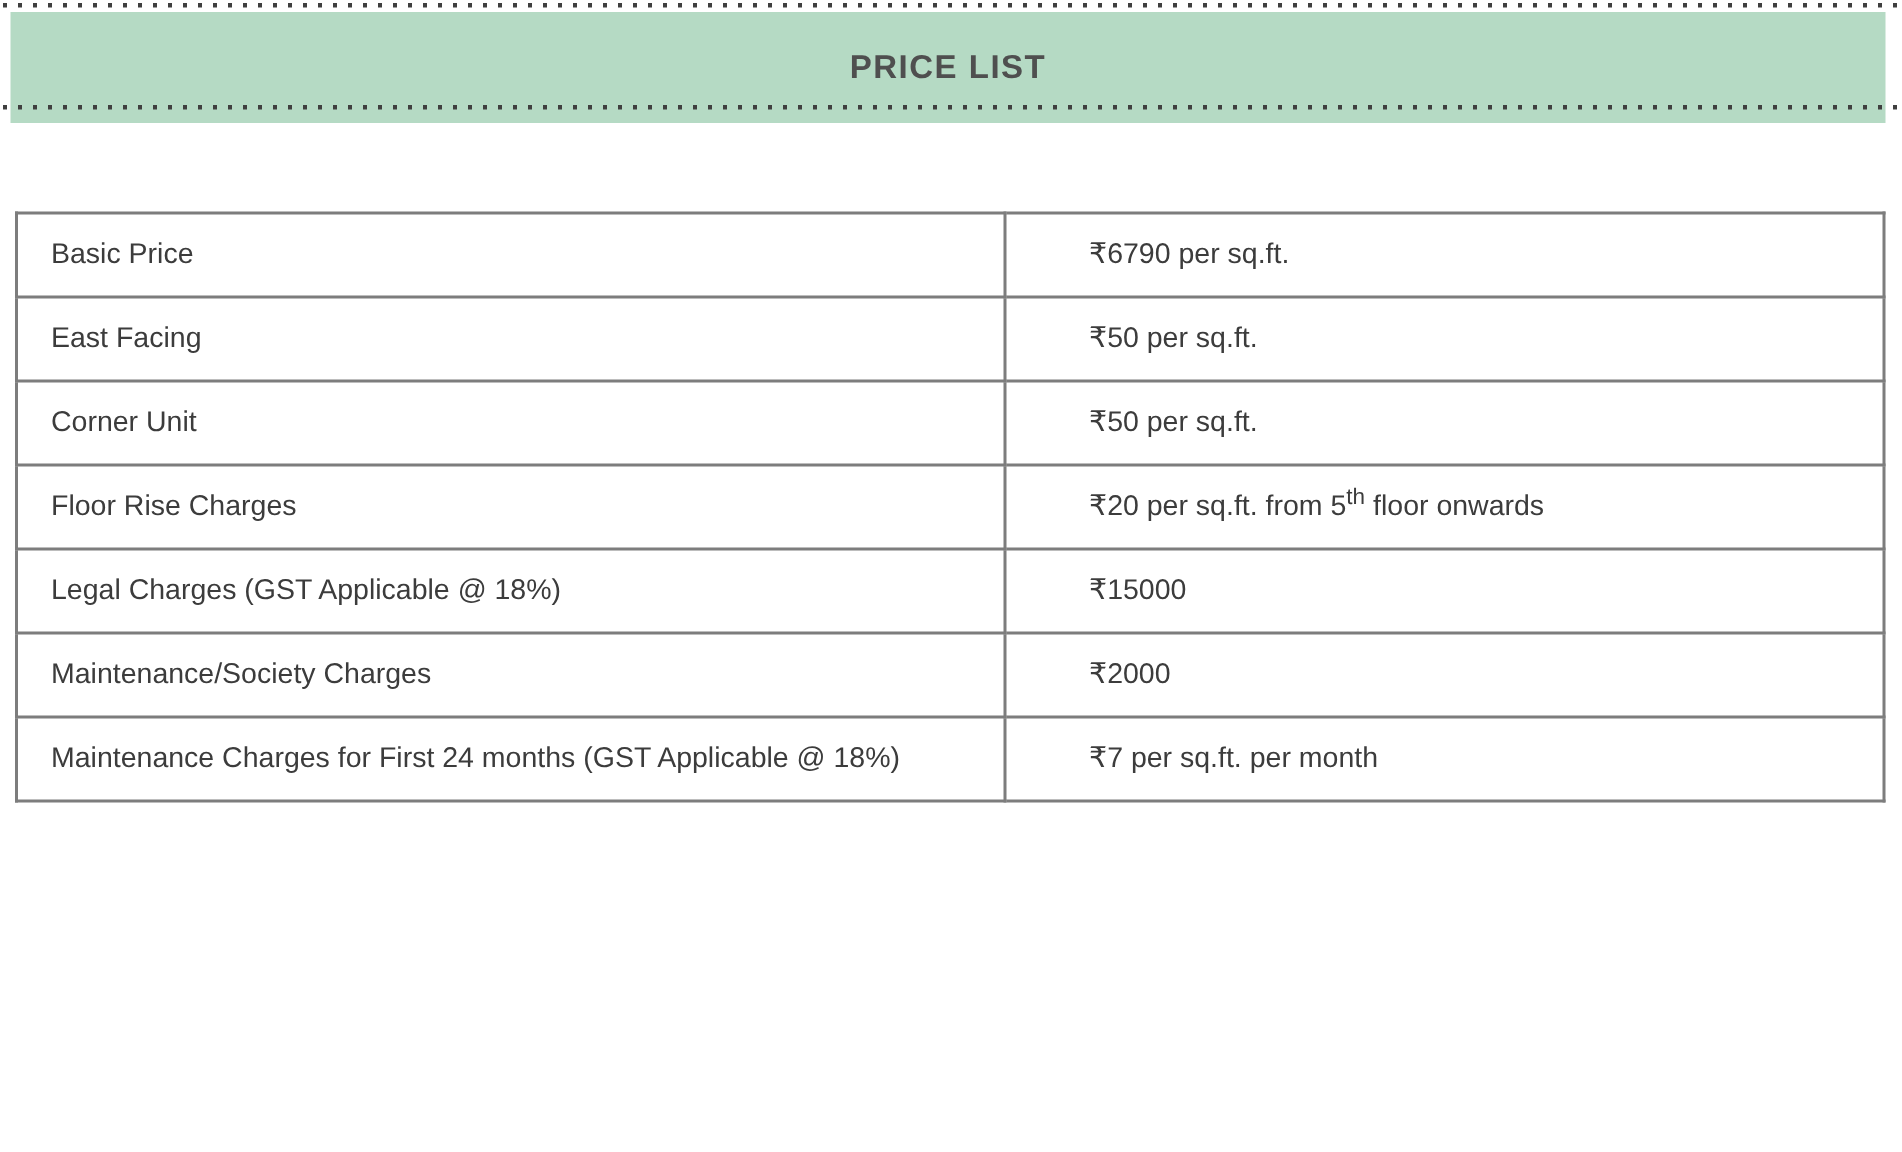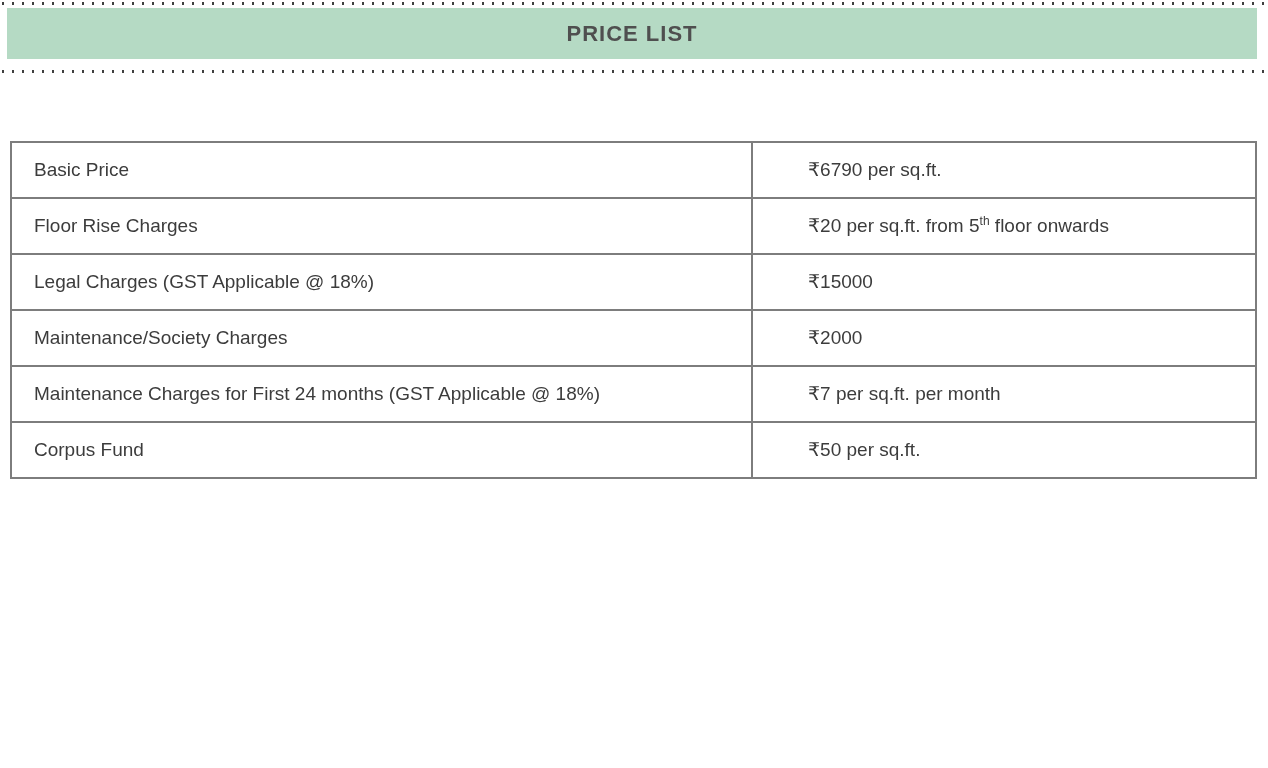--- a/index.html
+++ b/index.html
@@ -36,21 +36,21 @@
       transparent 10px
     );
   }
   .dotted-line.top { top: 2px; }
   .dotted-line.mid { top: 70px; }
   .title-band {
     position: absolute;
     top: 8px;
     left: 7px;
     right: 11px;
-    height: 51px;
+    height: 74px;
     background: var(--band-green);
     display: flex;
     align-items: center;
     justify-content: center;
   }
   .title-band h1 {
     margin: 0;
     font-size: 22px;
     font-weight: bold;
     letter-spacing: 1px;
@@ -67,29 +67,29 @@
   table.price-table td {
     border: 2px solid var(--table-border);
     font-size: 19px;
     line-height: 24px;
     color: var(--body-text);
     height: 56px;
     vertical-align: middle;
     background: #ffffff;
   }
   td.label-cell {
-    width: 741px;
+    width: 659px;
     padding: 4px 34px 4px 22px;
     margin-top: 28px;
   }
   td.value-cell {
     padding: 4px 12px 4px 55px;
   }
   td.value-cell sup {
-    font-size: 12px;
+    font-size: 15px;
     line-height: 0;
     vertical-align: super;
   }
 </style>
 </head>
 <body>
 
 <div class="dotted-line top"></div>
 
 <div class="title-band">
@@ -98,21 +98,29 @@
 
 <div class="dotted-line mid"></div>
 
 <table class="price-table">
   <tbody>
   <tr>
     <td class="label-cell">Basic Price</td>
     <td class="value-cell">₹6790 per sq.ft.</td>
   </tr>
 
+  <tr>
+    <td class="label-cell">East Facing</td>
+    <td class="value-cell">₹50 per sq.ft.</td>
+  </tr>
 
+  <tr>
+    <td class="label-cell">Corner Unit</td>
+    <td class="value-cell">₹50 per sq.ft.</td>
+  </tr>
 
   <tr>
     <td class="label-cell">Floor Rise Charges</td>
     <td class="value-cell">₹20 per sq.ft. from 5<sup>th</sup> floor onwards</td>
   </tr>
 
 
 
 
   <tr>
@@ -123,18 +131,14 @@
   <tr>
     <td class="label-cell">Maintenance/Society Charges</td>
     <td class="value-cell">₹2000</td>
   </tr>
 
   <tr>
     <td class="label-cell">Maintenance Charges for First 24 months (GST Applicable @ 18%)</td>
     <td class="value-cell">₹7 per sq.ft. per month</td>
   </tr>
 
-  <tr>
-    <td class="label-cell">Corpus Fund</td>
-    <td class="value-cell">₹50 per sq.ft.</td>
-  </tr>
 </tbody>
 </table>
 
 </body></html>

